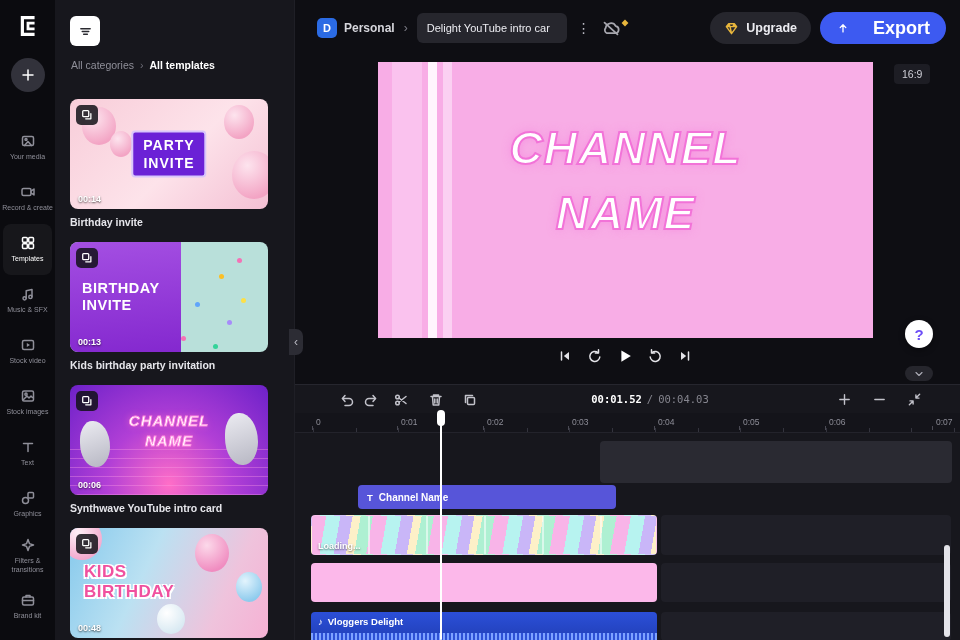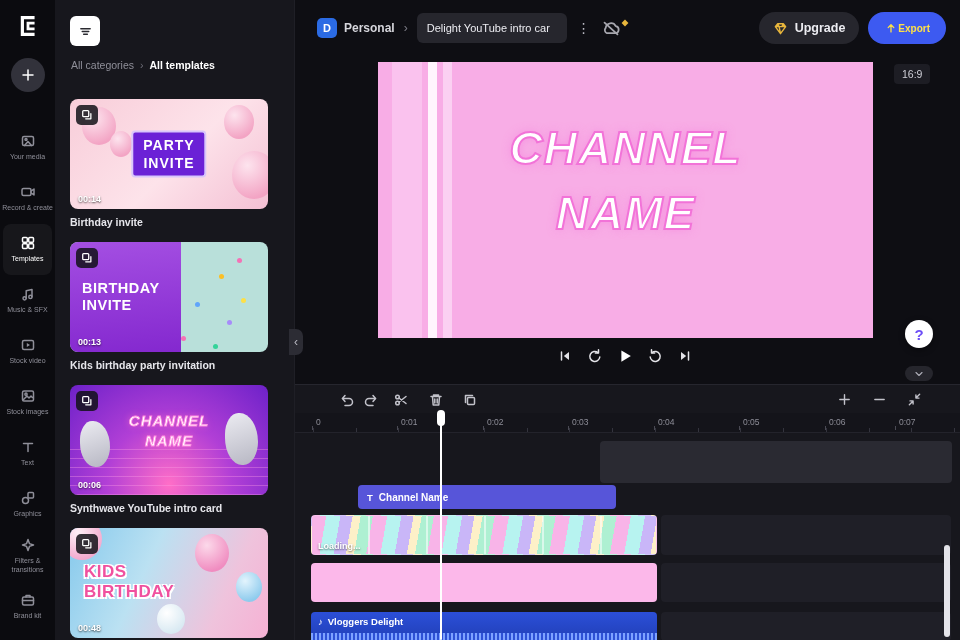--- a/index.html
+++ b/index.html
@@ -70,21 +70,21 @@
   .ws { display:flex; align-items:center; gap:7px; }
   .ws-avatar { width:20px; height:20px; border-radius:5px; background:#2b6be4; color:#fff; font-size:11px; font-weight:700; display:flex; align-items:center; justify-content:center; }
   .ws-name { font-size:12px; font-weight:600; color:#d6d6dc; }
   .hdr-sep { color:#7a7a84; font-size:12px; }
   .title-box { width:150px; height:30px; line-height:30px; padding:0 10px; background:#26262d; border-radius:6px; font-size:11px; color:#ececf1; white-space:nowrap; overflow:hidden; }
   .kebab { color:#b9b9c2; font-size:14px; width:16px; }
   .cloud { position:relative; color:#a7a7af; width:24px; }
   .gem-mini { position:absolute; top:-6px; right:-4px; color:#e8b63c; }
   .spacer { flex:1; }
   .upgrade { height:32px; border-radius:16px; background:#26262d; padding:0 14px; font-size:12.5px; font-weight:600; color:#ececf1; display:flex; align-items:center; gap:7px; }
-  .export { height:32px; border-radius:16px; background:#3d5af1; padding:0 16px; font-size:10px; font-weight:600; color:#fde047; display:flex; align-items:center; gap:0; }
+  .export { height:32px; border-radius:16px; background:#3d5af1; padding:0 16px; font-size:18px; font-weight:600; color:#ffffff; display:flex; align-items:center; gap:23px; }
 
   .canvas { position:absolute; left:83px; top:62px; width:495px; height:276px; background:#f8ade6; overflow:hidden; }
   .stripe { position:absolute; top:0; bottom:0; }
   .s1 { left:14px; width:30px; background:#fac2ee; }
   .s2 { left:50px; width:9px; background:#fff5fd; }
   .s3 { left:65px; width:9px; background:#fbd0f2; }
   .canvas-title { position:absolute; left:0; right:0; top:54px; text-align:center; font-style:italic; font-weight:700; font-size:46px; line-height:65px; letter-spacing:1px; color:#fff;
     -webkit-text-stroke:2px #f273d8; text-shadow:0 0 10px rgba(244,114,216,.55); }
   .aspect-badge { position:absolute; left:599px; top:64px; height:20px; line-height:20px; padding:0 8px; background:#1d1d24; border-radius:4px; font-size:10.5px; color:#cfcfd7; }
 
@@ -438,20 +438,25 @@
             </svg>
         </button>
         <button class="tbtn dup">
           <svg class="svgi" viewBox="0 0 16 16" width="16" height="16" stroke-width="1.3">
               <rect x="5.5" y="5.5" width="7" height="7" rx="1"></rect>
               <path d="M3.5 10.5 v-7 h7"></path>
             </svg>
         </button>
       </div>
 
+      <div class="tl-time">
+        <span class="cur">00:01.52</span>
+        <span class="sep">/</span>
+        <span class="tot">00:04.03</span>
+      </div>
 
       <div class="tb-right">
         <button class="tbtn">
           <svg class="svgi" viewBox="0 0 16 16" width="15" height="15">
               <path d="M8 3 v10 M3 8 h10"></path>
             </svg>
         </button>
         <button class="tbtn">
           <svg class="svgi" viewBox="0 0 16 16" width="15" height="15">
               <path d="M3 8 h10"></path>
@@ -465,21 +470,21 @@
       </div>
 
       <div class="ruler">
         <span class="rlabel" style="left:21px">0</span>
         <span class="rlabel" style="left:106px">0:01</span>
         <span class="rlabel" style="left:192px">0:02</span>
         <span class="rlabel" style="left:277px">0:03</span>
         <span class="rlabel" style="left:363px">0:04</span>
         <span class="rlabel" style="left:448px">0:05</span>
         <span class="rlabel" style="left:534px">0:06</span>
-        <span class="rlabel" style="left:604px">0:07</span>
+        <span class="rlabel" style="left:641px">0:07</span>
         <div class="rticks"></div>
       </div>
 
       <div class="strip strip0"></div>
       <div class="strip stripv"></div>
       <div class="strip stripp"></div>
       <div class="strip stripa"></div>
 
       <div class="clip clip-text">
         <span class="tico">T</span>

